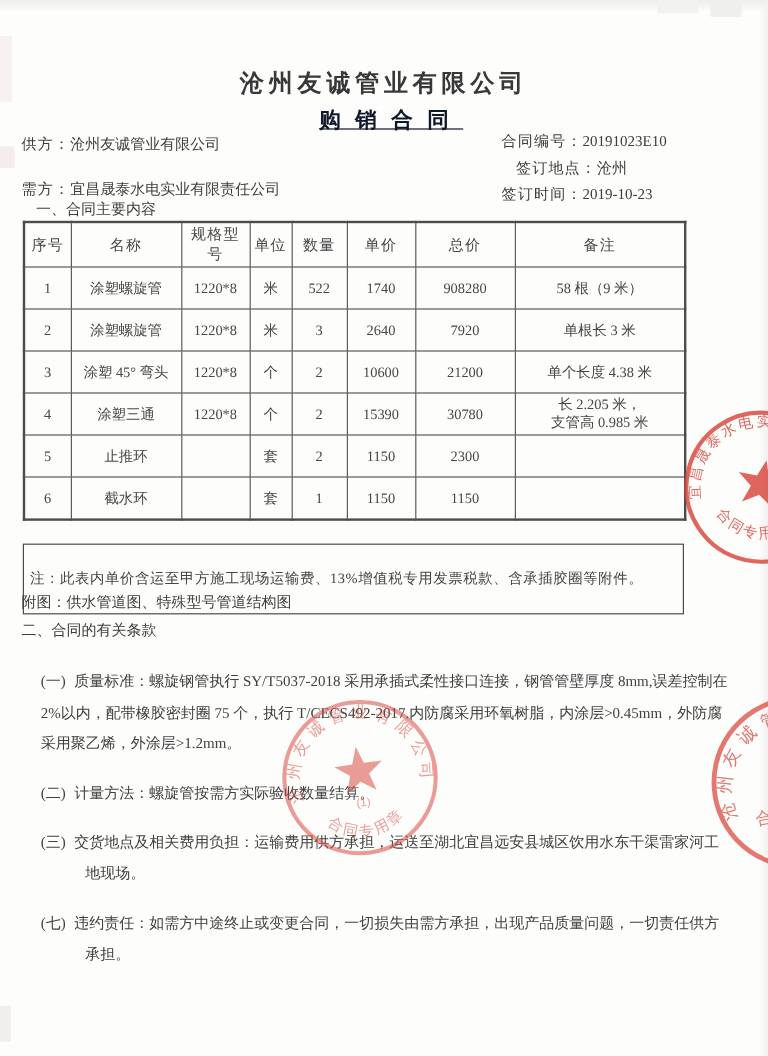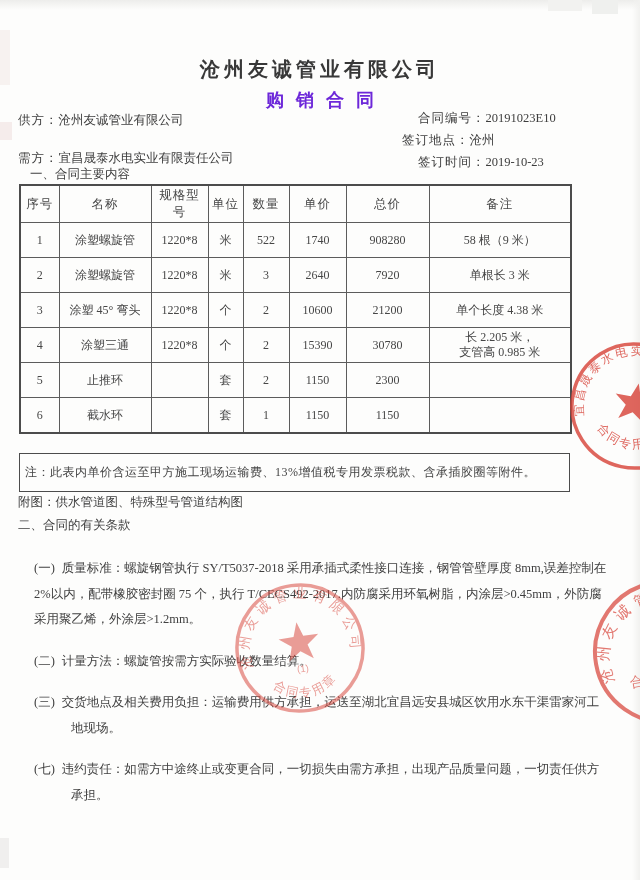--- a/index.html
+++ b/index.html
@@ -15,47 +15,47 @@
   #tr-box1{left:548px;top:0;width:34px;height:11px;background:#f2f2f0;}
   #tr-box2{left:592px;top:0;width:26px;height:14px;background:#eff0ee;}
   #left-smudge1{left:0;top:30px;width:10px;height:55px;background:#f4eceb;opacity:.7;}
   #left-smudge2{left:0;top:122px;width:12px;height:18px;background:#f3e7e6;opacity:.8;}
   #left-smudge3{left:0;top:838px;width:9px;height:30px;background:#f0efee;}
   #right-shade{right:0;top:0;width:8px;height:880px;
     background:linear-gradient(to left,#f1f1ef,rgba(253,253,252,0));}
 
   .t-center{position:absolute;left:0;width:640px;text-align:center;}
   #doc-title{top:56px;font-size:20px;font-weight:600;letter-spacing:4px;color:#383838;}
-  #contract-title{top:88px;font-size:18px;font-weight:600;letter-spacing:12px;color:#6d28d9;text-indent:12px;}
+  #contract-title{top:88px;font-size:18px;font-weight:600;letter-spacing:12px;color:#0f172a;text-indent:12px;text-decoration:underline;}
 
   .line{position:absolute;font-size:12.5px;white-space:nowrap;}
   #supplier-line{left:18px;top:112px;}
   #buyer-line{left:18px;top:150px;}
   #meta-no{left:418px;top:110px;}
-  #meta-place{left:402px;top:132px;}
+  #meta-place{left:430px;top:132px;}
   #meta-date{left:418px;top:154px;}
   #sec1-heading{left:18px;top:166px;margin-left:12px;}
   .lbl{letter-spacing:1px;}
 
   table#items{
     position:absolute;left:19px;top:184px;width:551px;
     border-collapse:collapse;table-layout:fixed;
     font-size:12px;color:#464646;text-align:center;border-radius:26px;
   }
   #items td,#items th{
     border:1px solid #5c5c5c;font-weight:normal;
     height:32px;padding:1px 2px;overflow:hidden;
   }
   #items{border:2px solid #4c4c4c;}
   #items th{font-size:12.5px;letter-spacing:1px;}
   .remark{white-space:pre-line;line-height:15px;}
 
   #note-box{
     position:absolute;left:19px;top:453px;width:539px;
-    border:1.5px solid #4c4c4c;padding:10px 5px;font-size:12px;
+    border:1.5px solid #4c4c4c;padding:20px 5px;font-size:12px;
     letter-spacing:.5px;color:#444;
   }
   #attachment-line{left:18px;top:494px;}
   #sec2-heading{left:18px;top:517px;}
 
   #terms{position:absolute;left:18px;top:540px;width:606px;
     font-size:12.5px;line-height:25.5px;color:#414141;}
   .term{margin:16px;text-indent:-37px;padding-left:37px;}
   .term.no-hang{text-indent:0;padding-left:0;}
   .tnum{margin-right:7px;}

